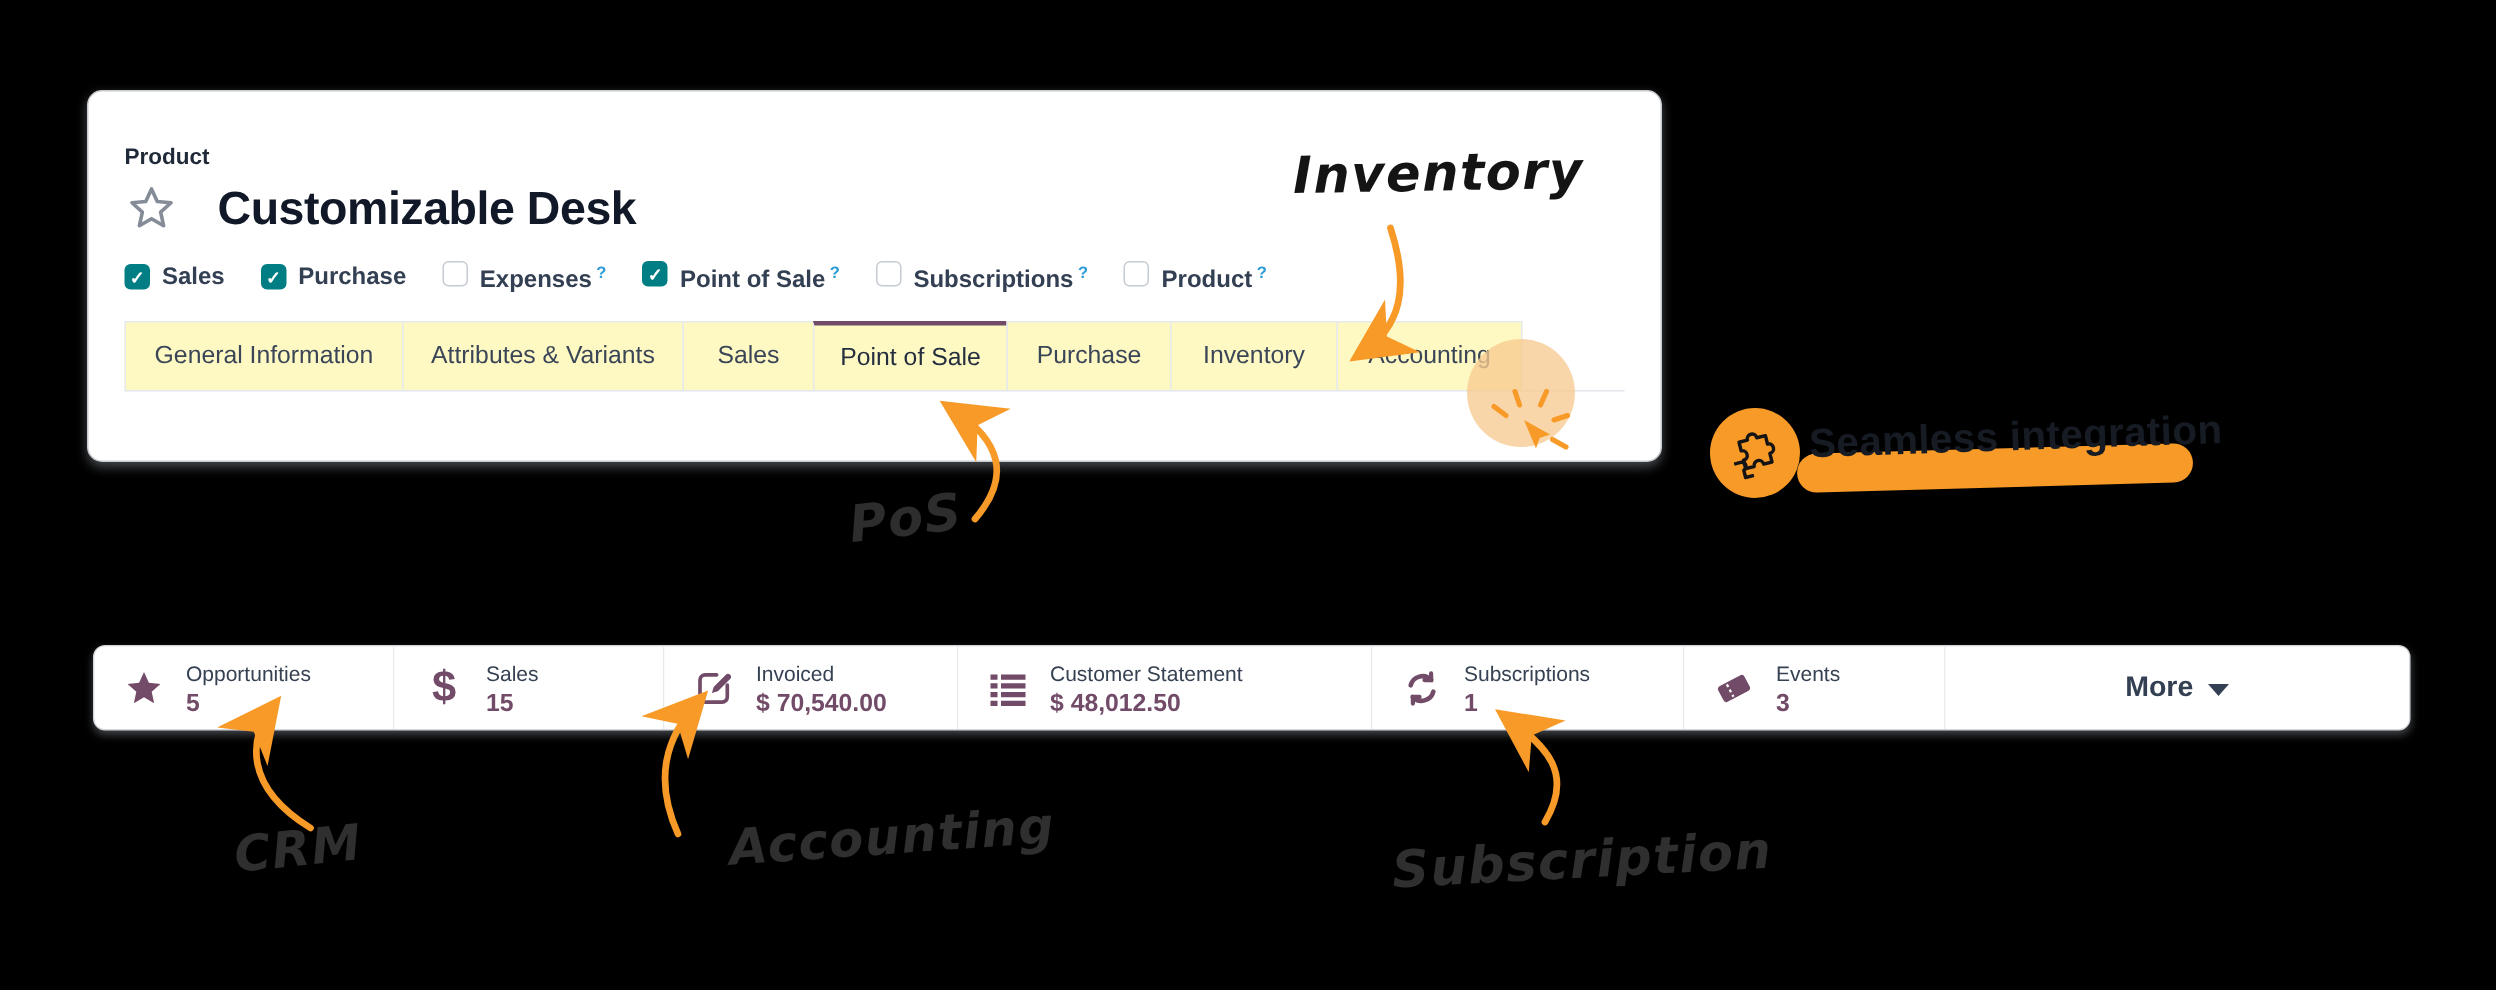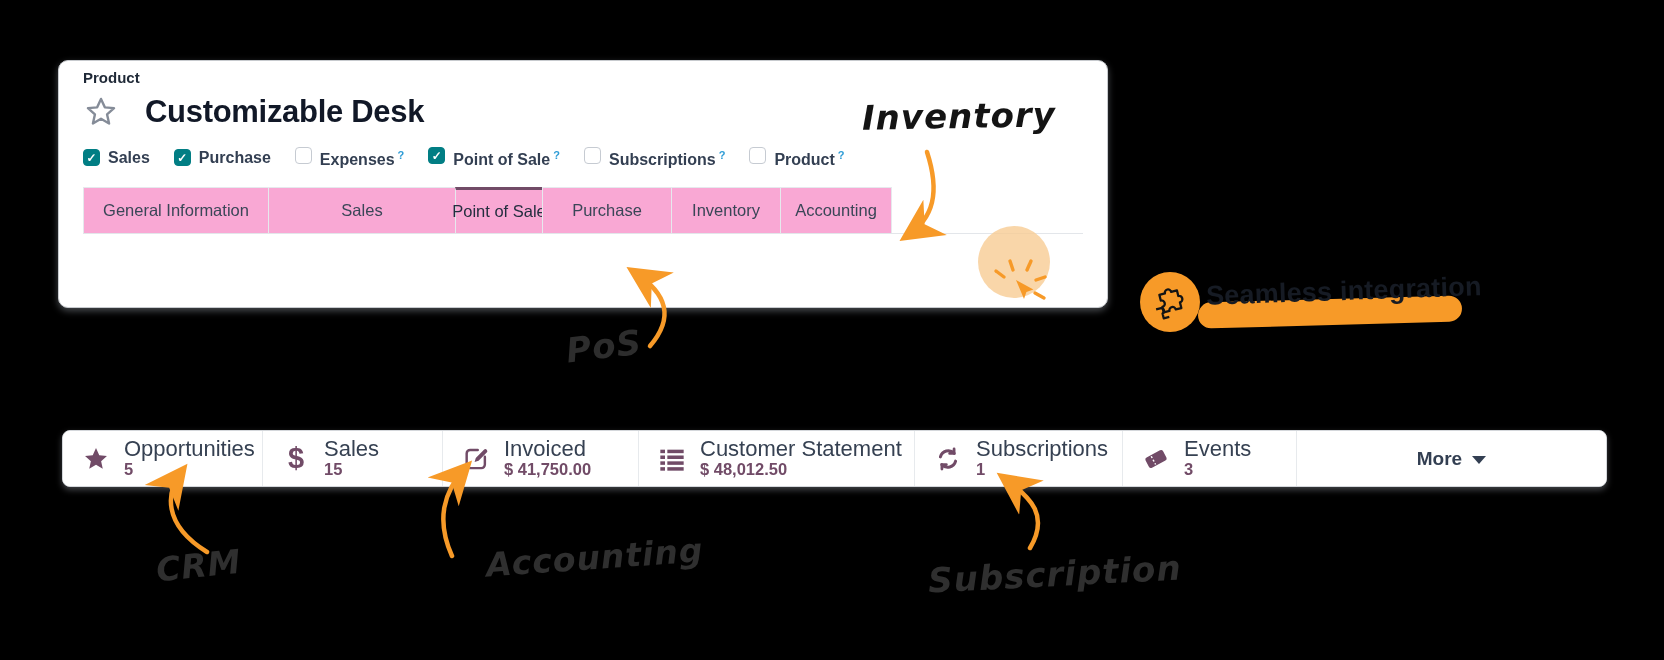--- a/index.html
+++ b/index.html
@@ -5,41 +5,41 @@
   * { margin:0; padding:0; box-sizing:border-box; }
   html,body { background:#000; }
   body { font-family:"Liberation Sans", sans-serif; }
   .canvas { position:relative; width:1664px; height:660px; background:#000; overflow:hidden; }
 
   
   .product-card {
     position:absolute; left:58px; top:60px; width:1050px; height:248px;
     background:#fff; border:1px solid #c7cace; border-radius:10px;
     box-shadow:0 3px 7px rgba(130,134,142,.55);
-    padding:8px 24px;
+    padding:35px 24px;
   }
   .kicker { font-size:15px; font-weight:700; color:#1f2937; }
   .title-row { display:flex; align-items:center; gap:14px; margin-top:8px; }
   .star-fav { width:36px; height:36px; display:flex; align-items:center; justify-content:center; cursor:pointer; }
   .page-title { font-size:31px; font-weight:600; color:#111827; letter-spacing:-.3px;margin-left:12px; }
 
   .check-row { display:flex; align-items:center; gap:24px; margin-top:16px; }
   .check-item { display:flex; align-items:flex-start; gap:8px; cursor:pointer; }
   .cbox { width:17px; height:17px; border:1px solid #c6cbd2; border-radius:4px; background:#fff;
           display:flex; align-items:center; justify-content:center; flex:0 0 auto; margin-top:1px; }
   .cbox.checked { background:#017E84; border-color:#017E84; }
   .cbox.checked::after { content:"✓"; color:#fff; font-size:12px; font-weight:700; line-height:1; }
   .check-label { font-size:16px; font-weight:700; color:#333f52; line-height:19px; }
   sup.help { display:none; color:#2E9CD6; font-size:11px; font-weight:700; margin-left:3px; }
   sup.help.show { display:inline; }
 
   .tabs-wrap { margin-top:18px; border-bottom:1px solid #e3e6ea; display:flex; }
   .tabs { display:flex; }
   .tab { display:flex; align-items:center; justify-content:center; height:46px;
-         border:1px solid #e6e9ed; border-bottom:none; margin-right:-1px; background:#f9a8d4;
+         border:1px solid #e6e9ed; border-bottom:none; margin-right:-1px; background:#fef9c3;
          font-size:16.5px; color:#3a4657; cursor:pointer; white-space:nowrap; }
   .tab.active { border-top:3px solid #714B67; color:#242e3f; }
   .tab:nth-child(1){ width:186px; } .tab:nth-child(2){ width:188px; }
   .tab:nth-child(3){ width:88px; }  .tab:nth-child(4){ width:130px; }
   .tab:nth-child(5){ width:110px; } .tab:nth-child(6){ width:112px; }
   .tab:nth-child(7){ width:124px; }
 
   .peach-circle { position:absolute; left:978px; top:226px; width:72px; height:72px;
     border-radius:50%; background:rgba(247,203,145,.78); pointer-events:none; }
 
@@ -65,21 +65,21 @@
     box-shadow:0 3px 6px rgba(130,134,142,.5);
     display:flex; align-items:stretch; overflow:hidden; }
   .stat { display:flex; align-items:center; gap:13px; padding-left:18px;
           border-right:1px solid #e7eaed; cursor:pointer; background:#fff; }
   .stat:nth-child(1){ width:200px; } .stat:nth-child(2){ width:180px; }
   .stat:nth-child(3){ width:196px; } .stat:nth-child(4){ width:276px; }
   .stat:nth-child(5){ width:208px; } .stat:nth-child(6){ width:174px; }
   .stat:nth-child(7){ width:172px; }
   .stat-icon { width:30px; height:30px; display:flex; align-items:center; justify-content:center; flex:0 0 auto; }
   .stat-texts { display:flex; flex-direction:column; justify-content:center; line-height:20px; }
-  .stat-label { font-size:22px; font-weight:500; color:#364152; white-space:nowrap; }
+  .stat-label { font-size:14px; font-weight:500; color:#364152; white-space:nowrap; }
   .stat-value { font-size:16.5px; font-weight:700; color:#714B67; white-space:nowrap; }
   .dollar-glyph { font-size:29px; font-weight:800; color:#714B67; }
   .stat-more { flex:1; display:flex; align-items:center; justify-content:center; gap:10px;
                cursor:pointer; background:#fff; }
   .more-label { font-size:19px; font-weight:700; color:#333f52; }
   .more-caret { width:0; height:0; border-left:7px solid transparent; border-right:7px solid transparent;
                 border-top:8px solid #333f52; margin-top:3px; }
 
   .overlay { position:absolute; left:0; top:0; pointer-events:none; }
 </style>
@@ -123,20 +123,21 @@
       </span>
       <span class="check-item">
         <span class="cbox"></span>
         <span class="check-label"><span>Product</span><sup class="help show">?</sup></span>
       </span>
     </div>
 
     <div class="tabs-wrap">
       <div class="tabs">
         <div class="tab">General Information</div>
+        <div class="tab">Attributes &amp; Variants</div>
         <div class="tab">Sales</div>
         <div class="tab active">Point of Sale</div>
         <div class="tab">Purchase</div>
         <div class="tab">Inventory</div>
         <div class="tab">Accounting</div>
       </div>
     </div>
   </div>
 
   <div class="peach-circle"></div>
@@ -184,21 +185,21 @@
 
     <div class="stat">
       <span class="stat-icon">
         <svg width="28" height="28" viewBox="0 0 24 24">
           <path d="M13.5 4.2H7a3 3 0 0 0-3 3v9.6a3 3 0 0 0 3 3h9.6a3 3 0 0 0 3-3V10" fill="none" stroke="#714B67" stroke-width="2.1" stroke-linecap="round"></path>
           <path d="M20.6 3.5l.6.6a1.7 1.7 0 0 1 0 2.4l-7 7-3.4 1 1-3.4 7-7a1.7 1.7 0 0 1 2.4 0z" fill="#714B67"></path>
         </svg>
       </span>
       <span class="stat-texts">
         <span class="stat-label">Invoiced</span>
-        <span class="stat-value">$ 41,750.00</span>
+        <span class="stat-value">$ 70,540.00</span>
       </span>
     </div>
 
     <div class="stat">
       <span class="stat-icon">
         <svg width="28" height="28" viewBox="0 0 24 24" fill="#714B67">
           <rect x="2" y="4" width="4" height="3"></rect>
             <rect x="8" y="4" width="14" height="3"></rect>
           <rect x="2" y="9" width="4" height="3"></rect>
             <rect x="8" y="9" width="14" height="3"></rect>

